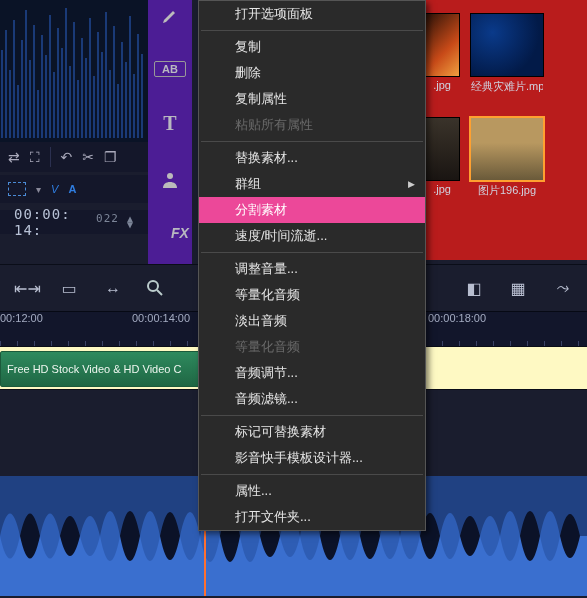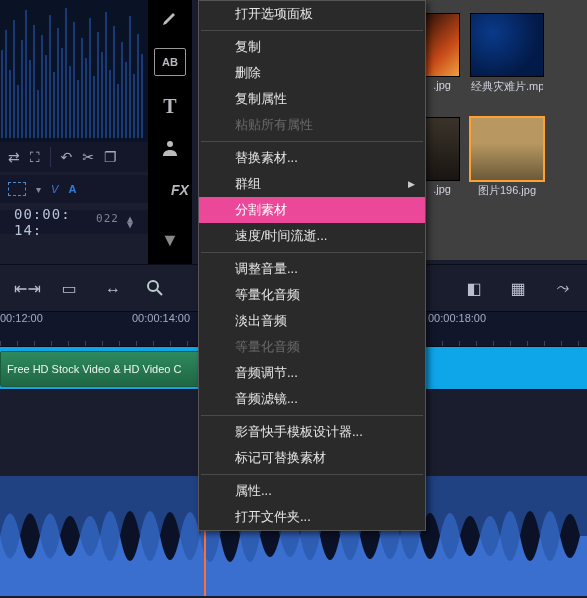--- a/index.html
+++ b/index.html
@@ -1,18 +1,18 @@
 <!DOCTYPE html>
 <html><head>
 <meta charset="utf-8">
 <style>
   html,body{margin:0;padding:0;background:#1a1d2e;font-family:"Microsoft YaHei",Arial,sans-serif;font-size:13px;color:#c8c8d0;overflow:hidden;width:587px;height:598px;position:relative;}
   .root{position:relative;width:587px;height:598px;background:#1a1d2e;}
   
-  .vstrip{position:absolute;left:148px;top:0;width:44px;height:260px;background:#000000;display:flex;flex-direction:column;align-items:center;gap:18px;padding-top:6px;}
+  .vstrip{position:absolute;left:148px;top:0;width:44px;height:260px;background:#4c1d95;display:flex;flex-direction:column;align-items:center;gap:35px;padding-top:6px;}
   .vstrip .ico{width:26px;height:24px;display:flex;align-items:center;justify-content:center;color:#b8b8c0;font-size:16px;cursor:pointer;}
   .vstrip .arrow{color:#888;font-size:18px;margin-top:8px;}
   
   .wfpanel{position:absolute;left:0;top:0;width:148px;height:142px;background:#0c1426;}
   .wfpanel svg{width:100%;height:100%;}
   
   .toolrow{position:absolute;left:0;top:142px;width:148px;height:30px;background:#14172a;display:flex;align-items:center;gap:10px;padding:0 8px;box-sizing:border-box;}
   .toolrow .sep{width:1px;height:20px;background:#2b3050;}
   .toolrow .ti{color:#aab;font-size:14px;cursor:pointer;}
   
@@ -20,21 +20,21 @@
   .markrow .sq{width:16px;height:12px;border:1px dashed #4b8bd6;}
   .markrow .v{color:#2f7de0;font-size:11px;font-style:italic;}
   .markrow .a{color:#2f7de0;font-size:11px;font-weight:bold;}
   .markrow .dd{color:#889;font-size:10px;}
   
   .tcrow{position:absolute;left:0;top:210px;width:148px;height:24px;background:#14172a;display:flex;align-items:center;padding:0 14px;box-sizing:border-box;font-family:Consolas,monospace;font-size:14px;letter-spacing:1px;}
   .tcrow .d{color:#b8c2d6;}
   .tcrow .f{color:#7c8598;font-size:11px;align-self:flex-start;margin-top:2px;margin-left:2px;}
   .tcrow .uarr{color:#7c8598;margin-left:8px;font-size:10px;line-height:6px;}
   
-  .gallery{position:absolute;right:0;top:0;width:162px;height:260px;background:#404040;}
+  .gallery{position:absolute;right:0;top:0;width:162px;height:260px;background:#b91c1c;}
   .thumb{position:absolute;width:72px;}
   .thumb .pic{width:72px;height:62px;background:#223;box-shadow:0 0 0 1px #000;}
   .thumb.sel .pic{outline:2px solid #ffa030;}
   .thumb .cap{font-size:11px;color:#d0d3e0;text-align:center;margin-top:3px;white-space:nowrap;overflow:hidden;}
   .thumb.half .pic{width:34px;}
   .thumb.half{width:34px;}
   
   .cmenu{position:absolute;left:198px;top:0;width:226px;background:#2a2a2a;border:1px solid #555;box-shadow:3px 3px 6px rgba(0,0,0,.5);z-index:50;}
   .cmenu .mi{height:26px;line-height:26px;padding:0 36px;color:#e6e6e6;white-space:nowrap;cursor:default;position:relative;}
   .cmenu .mi.dis{color:#6a6a6a;}
@@ -45,21 +45,21 @@
   .tlarea{position:absolute;left:0;top:264px;width:587px;height:334px;background:#1a1d2e;border-top:1px solid #0a0d18;}
   .tltool{height:46px;display:flex;align-items:center;gap:22px;padding:0 14px;border-bottom:1px solid #060914;}
   .tltool .ti{color:#b8bed0;font-size:16px;cursor:pointer;width:22px;text-align:center;}
   .tltool .spacer{flex:1;}
   .ruler{height:34px;position:relative;border-bottom:1px solid #0a0d18;background:#12162b;}
   .ruler .tk{position:absolute;top:0;font-size:11px;color:#a4acc2;}
   .ruler .tick{position:absolute;bottom:0;width:1px;height:5px;background:#3a4265;}
   .playhead{position:absolute;top:0;bottom:0;width:2px;background:#ff7030;z-index:5;}
   .playhead::before{content:"";position:absolute;top:-1px;left:-5px;width:12px;height:10px;background:#ff7030;clip-path:polygon(0 0,100% 0,50% 100%);}
   .tracks{position:relative;}
-  .vtrack{height:42px;background:#0ea5e9;position:relative;border-bottom:1px solid #0a0d18;}
+  .vtrack{height:42px;background:#fef9c3;position:relative;border-bottom:1px solid #0a0d18;}
   .clip{position:absolute;top:4px;height:34px;background:linear-gradient(#2e8a5e,#1f6744);border:1px solid #1b5a3b;border-radius:2px;color:#eef6ef;font-size:11px;line-height:34px;padding:0 6px;overflow:hidden;white-space:nowrap;}
   .atrack{height:120px;background:#0d1226;position:relative;margin-top:86px;}
   .atrack svg{width:100%;height:100%;}
   
   svg{display:block;}
 </style>
 </head>
 <body>
 <div class="root">
 
@@ -180,22 +180,22 @@
       <div class="mi sel">分割素材</div>
       <div class="mi">速度/时间流逝...</div>
       <div class="sep"></div>
       <div class="mi">调整音量...</div>
       <div class="mi">等量化音频</div>
       <div class="mi">淡出音频</div>
       <div class="mi dis">等量化音频</div>
       <div class="mi">音频调节...</div>
       <div class="mi">音频滤镜...</div>
       <div class="sep"></div>
+      <div class="mi">标记可替换素材</div>
       <div class="mi">影音快手模板设计器...</div>
-      <div class="mi">标记可替换素材</div>
       <div class="sep"></div>
       <div class="mi">属性...</div>
       <div class="mi">打开文件夹...</div>
     </div>
 
 <div class="tlarea">
   <div class="tltool">
     <span class="ti">⇤⇥</span>
     <span class="ti">▭</span>
     <span class="ti">↔</span>

